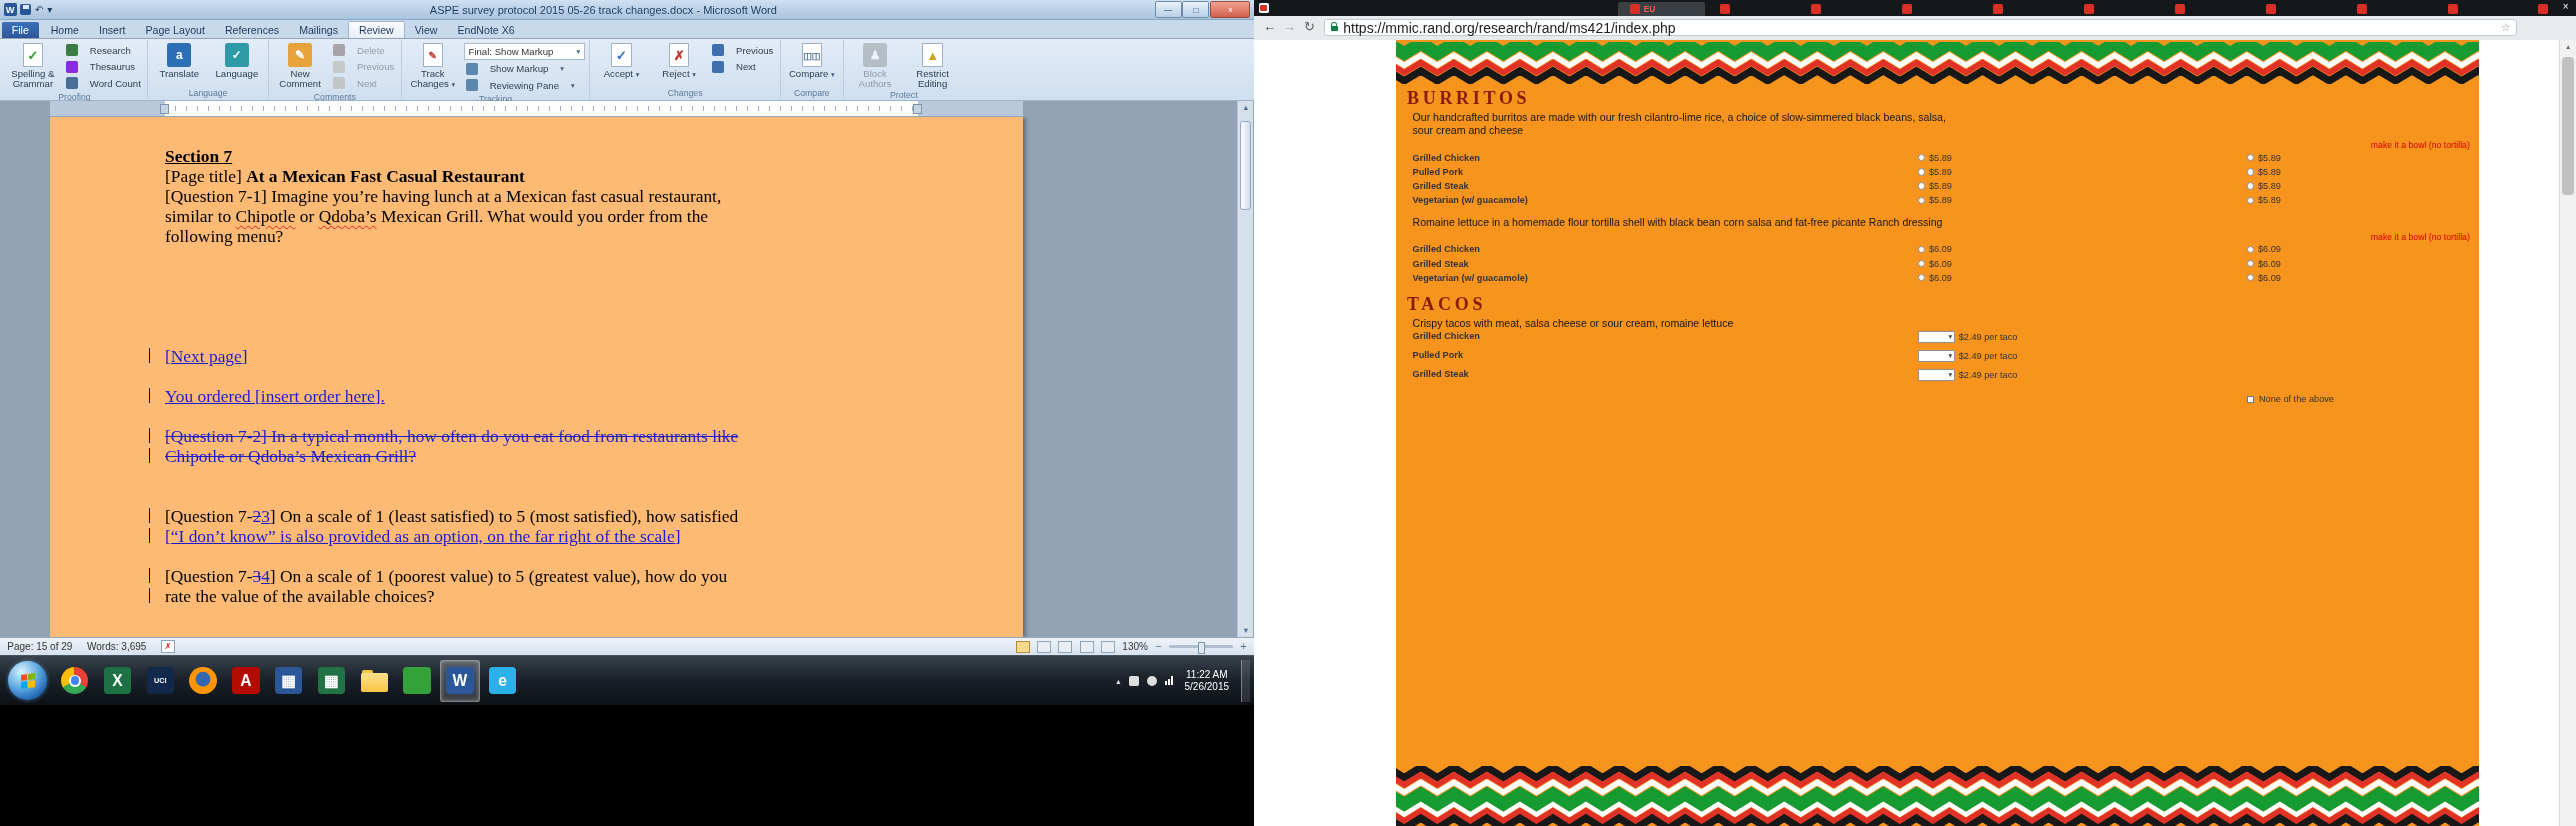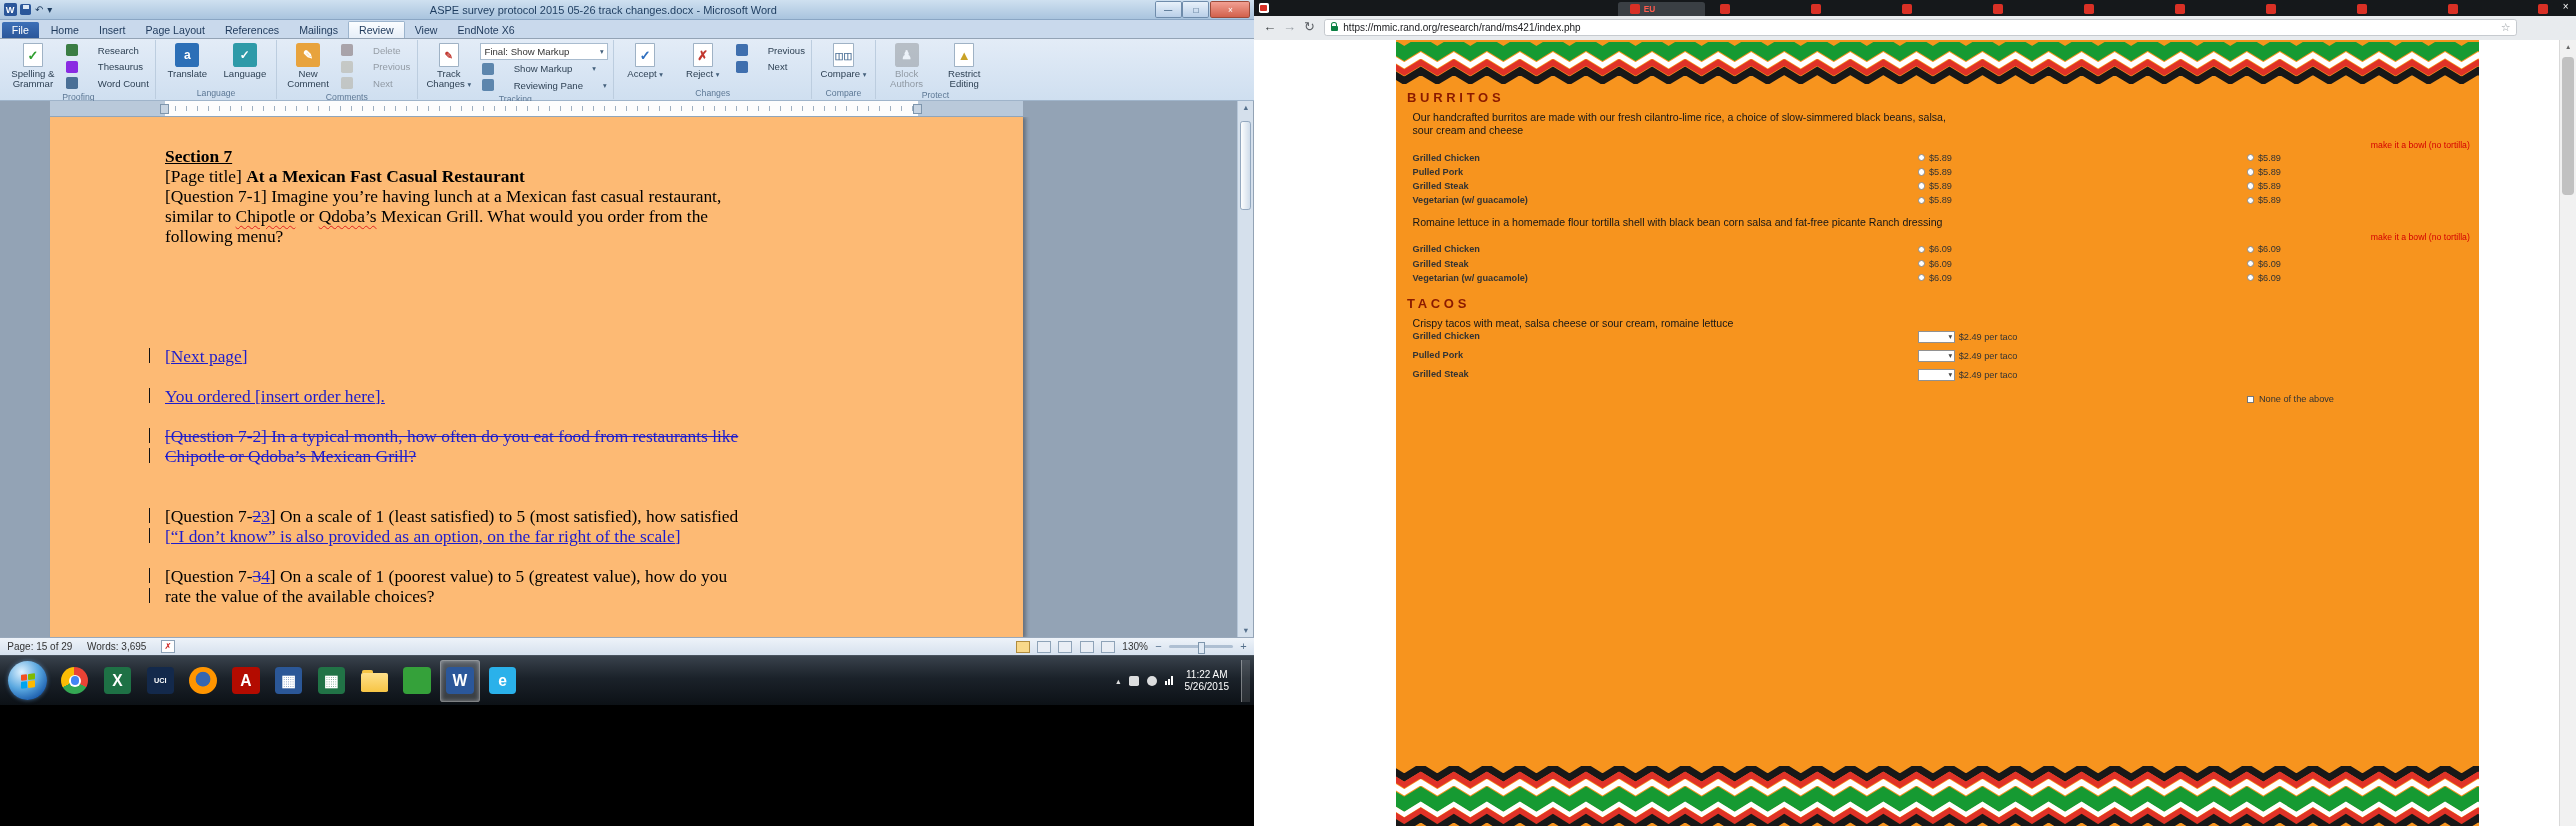--- a/index.html
+++ b/index.html
@@ -34,21 +34,21 @@
   .ribbon{position:absolute;left:0;top:39px;width:1254px;height:62px;
     background:linear-gradient(#e3ecf7,#cfdff0);border-bottom:0.9px solid #9fb4ca;
     display:flex;align-items:stretch;box-sizing:border-box;padding:0.9px 1.8px;}
   .rgroup{display:flex;flex-direction:column;border-right:0.9px solid #bccddf;padding:1.8px 4.6px 0;box-sizing:border-box;}
   .gbody{display:flex;flex:1;gap:4.6px;align-items:flex-start;}
   .glabel{text-align:center;font-size:8.7px;color:#5d7895;height:12px;line-height:12px;}
   .rbtn{cursor:default;}
   .rbtn.big{width:53px;display:flex;flex-direction:column;align-items:center;padding-top:1.8px;
     font-size:9.6px;line-height:10px;text-align:center;color:#2f4255;}
   .rbtn.big .rlab{margin-top:1.8px;}
-  .rbtn.small{display:flex;align-items:center;gap:20px;height:15.6px;padding:0 1.8px;font-size:9.6px;color:#2f4255;white-space:nowrap;}
+  .rbtn.small{display:flex;align-items:center;gap:12px;height:15.6px;padding:0 1.8px;font-size:9.6px;color:#2f4255;white-space:nowrap;}
   .scol{display:flex;flex-direction:column;gap:0.9px;padding-top:0.9px;}
   .sic{width:12px;height:12px;border-radius:1.8px;display:inline-block;flex:0 0 auto;}
   .bic{width:24px;height:24px;border-radius:2.8px;display:flex;align-items:center;justify-content:center;
     font:bold 12px "Liberation Sans",sans-serif;color:#fff;}
   .bic.doc{background:#fff;border:0.9px solid #9fb2c5;width:18.4px;height:22px;border-radius:0.9px;font-size:13px;}
   .caret{font-size:7.3px;color:#44607c;}
   .combo{display:flex;align-items:center;gap:2.8px;height:15.6px;background:#fff;border:0.9px solid #a9bccf;
     font-size:9.6px;color:#333;padding:0 3.7px;white-space:nowrap;}
   .disabled{opacity:.45;filter:grayscale(.8);}
 
@@ -135,35 +135,35 @@
   .btlabel{color:#ff5a4d;font-size:8.3px;font-weight:bold;}
   .bclose{position:absolute;right:7.3px;top:0.9px;color:#fff;font-size:10px;}
   .btoolbar{position:absolute;left:0;top:15.6px;width:1322px;height:25px;background:#e8ebee;
     border-bottom:0.9px solid #cfd3d8;}
   .navbtn{position:absolute;top:3.7px;font-size:13px;color:#3c4043;}
   .omnibox{position:absolute;left:70px;top:3.7px;width:1193px;height:16.5px;background:#fff;
     border:0.9px solid #c6cacf;border-radius:2.8px;box-sizing:border-box;display:flex;align-items:center;padding:0 5.5px;gap:5.5px;}
   .lock{width:7.3px;height:5.5px;background:#0b8043;border-radius:0.9px;position:relative;margin-top:1.8px;flex:0 0 auto;}
   .lock::before{content:"";position:absolute;top:-3.7px;left:0.9px;width:3.7px;height:3.7px;
     border:1.4px solid #0b8043;border-bottom:none;border-radius:2.8px 2.8px 0 0;}
-  .urltext{font-size:10px;color:#202124;white-space:nowrap;overflow:hidden;flex:1;}
+  .urltext{font-size:14px;color:#202124;white-space:nowrap;overflow:hidden;flex:1;}
   .staric{font-size:11px;color:#9aa0a6;flex:0 0 auto;}
 
   
   .bcontent{position:absolute;left:0;top:40px;width:1322px;height:786px;background:#fff;}
   .bscroll{position:absolute;right:0;top:40px;width:15.6px;height:786px;background:#f1f1f1;border-left:0.9px solid #d9d9d9;}
   .bscroll .arr{height:13.8px;text-align:center;font-size:6.4px;color:#666;line-height:13.8px;}
   .bscroll .thumb{position:absolute;left:1.8px;right:1.8px;top:16.5px;height:138px;background:#c1c1c1;border-radius:3.7px;}
   .menucol{position:absolute;left:142px;top:0;width:1083px;height:786px;background:#f7941e;overflow:hidden;}
   .zigzag{width:1083px;overflow:hidden;line-height:0;}
   .zigzag.bottom{position:absolute;left:0;bottom:0;}
   .msection{margin-top:7.3px;}
   .msection:first-of-type{margin-top:1.8px;}
-  .mtitle{margin:3.7px 0 0 11px;height:22px;line-height:22px;font-family:Liberation Sans, sans-serif;
-    font-size:13px;font-weight:bold;letter-spacing:3.7px;color:#8a1a00;}
+  .mtitle{margin:3.7px 0 0 11px;height:22px;line-height:22px;font-family:Liberation Serif, serif;
+    font-size:18px;font-weight:bold;letter-spacing:3.7px;color:#8a1a00;}
   .mdesc{margin:1.8px 0 0 16.5px;width:551px;font-size:10.6px;line-height:13px;color:#161616;}
   .mbowl{height:10px;line-height:10px;margin:2.8px 9.2px 1.8px 0;text-align:right;color:#d40000;font-size:8.7px;}
   .mrow{position:relative;height:14.2px;}
   .mrow.tall{height:19px;}
   .mname{position:absolute;left:16.5px;top:0.9px;font-size:9.2px;font-weight:bold;color:#333;}
   .pgroup{position:absolute;top:0.9px;display:flex;align-items:center;gap:3.7px;}
   .pgroup.c1{left:522px;}
   .pgroup.c2{left:851px;}
   .radio{width:7.3px;height:7.3px;border:0.9px solid #8a8a8a;border-radius:50%;background:#fff;display:inline-block;box-sizing:border-box;}
   .price{font-size:9.2px;color:#333;}

